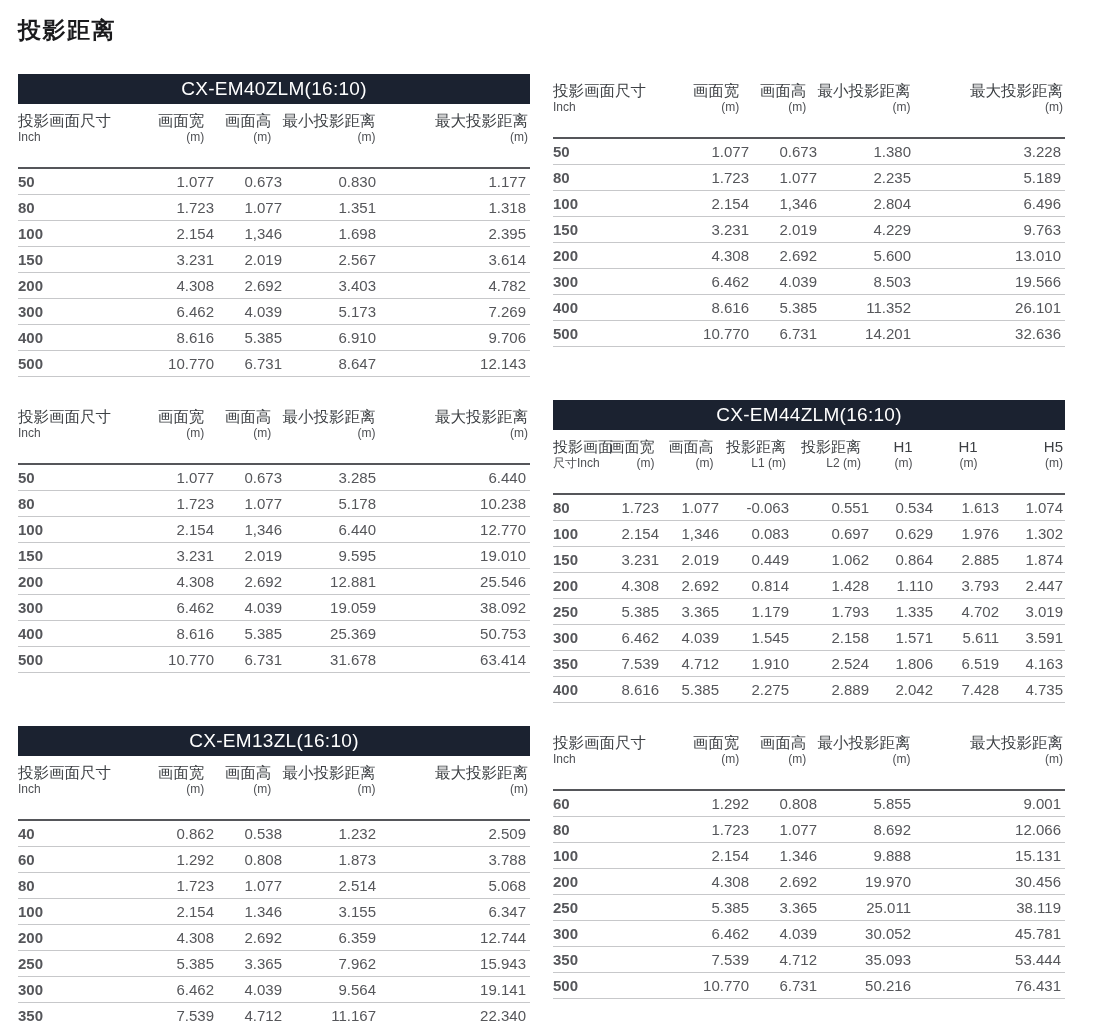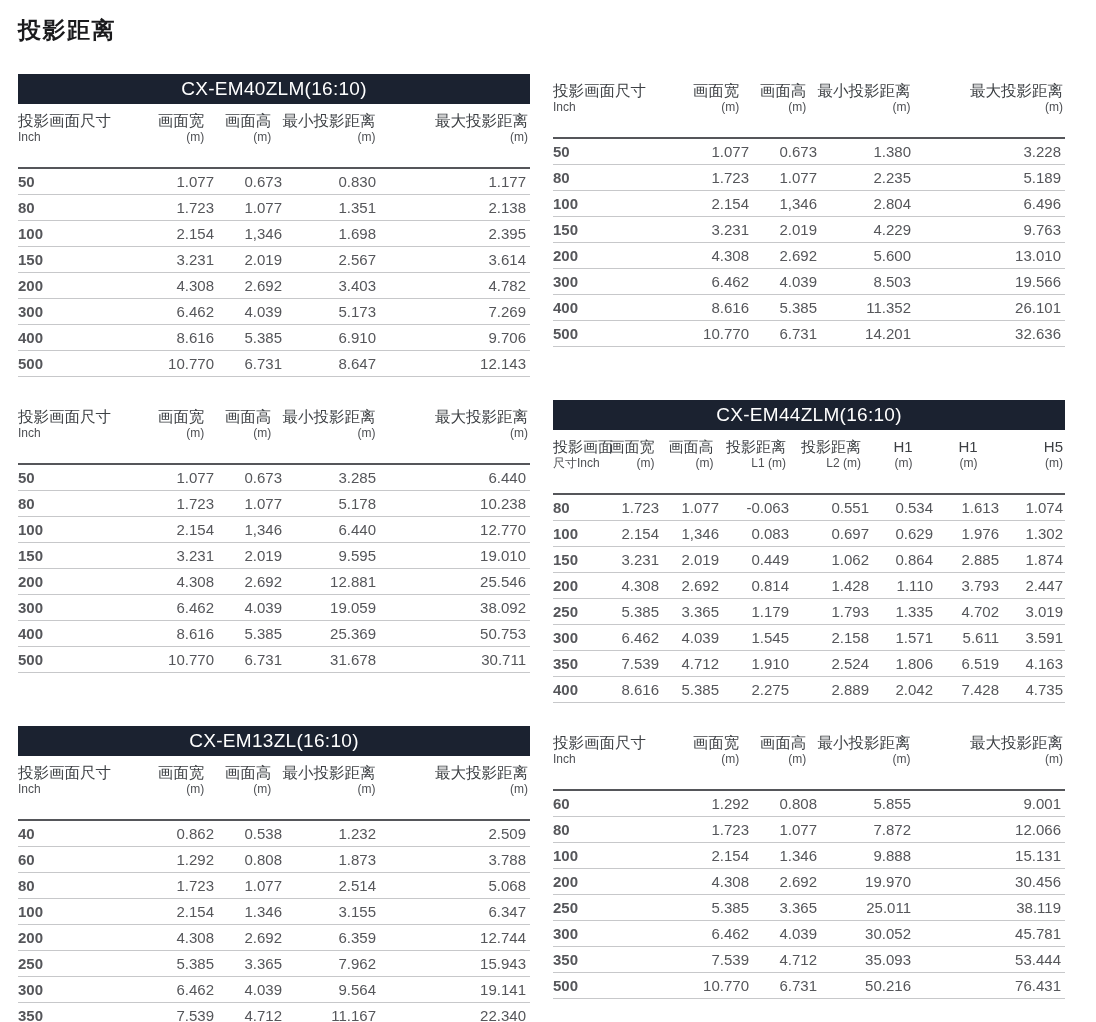--- a/index.html
+++ b/index.html
@@ -89,21 +89,21 @@
               <td>1.077</td>
               <td>0.673</td>
               <td>0.830</td>
               <td class="last">1.177</td>
             </tr>
             <tr>
               <td class="first">80</td>
               <td>1.723</td>
               <td>1.077</td>
               <td>1.351</td>
-              <td class="last">2.138</td>
+              <td class="last">1.318</td>
             </tr>
             <tr>
               <td class="first">100</td>
               <td>2.154</td>
               <td>1,346</td>
               <td>1.698</td>
               <td class="last">2.395</td>
             </tr>
             <tr>
               <td class="first">150</td>
@@ -287,21 +287,21 @@
               <td>8.616</td>
               <td>5.385</td>
               <td>25.369</td>
               <td class="last">50.753</td>
             </tr>
             <tr>
               <td class="first">500</td>
               <td>10.770</td>
               <td>6.731</td>
               <td>31.678</td>
-              <td class="last">30.711</td>
+              <td class="last">63.414</td>
             </tr>
           </tbody>
         </table>
       </section>
       <section class="table-section wide">
         <div class="title-bar">
           <span>CX-EM44ZLM(16:10)</span>
         </div>
         <table>
           <colgroup>
@@ -521,21 +521,21 @@
               <td class="first">60</td>
               <td>1.292</td>
               <td>0.808</td>
               <td>5.855</td>
               <td class="last">9.001</td>
             </tr>
             <tr>
               <td class="first">80</td>
               <td>1.723</td>
               <td>1.077</td>
-              <td>7.872</td>
+              <td>8.692</td>
               <td class="last">12.066</td>
             </tr>
             <tr>
               <td class="first">100</td>
               <td>2.154</td>
               <td>1.346</td>
               <td>9.888</td>
               <td class="last">15.131</td>
             </tr>
             <tr>

